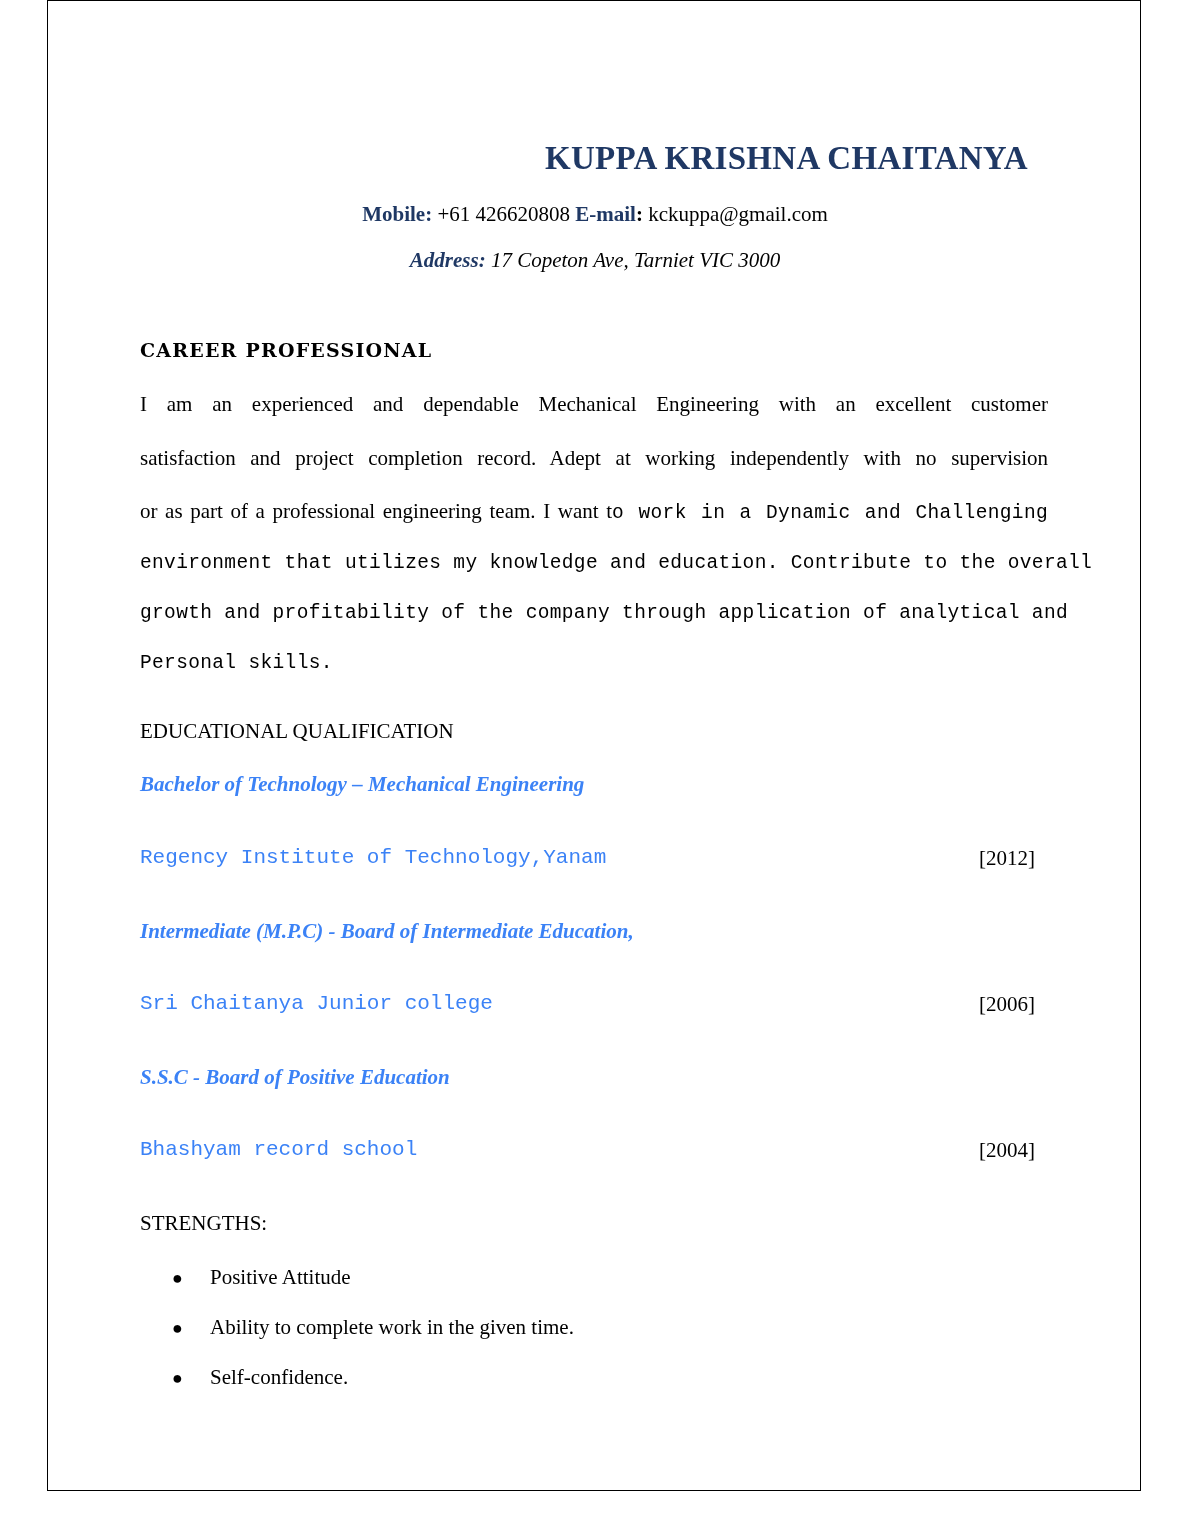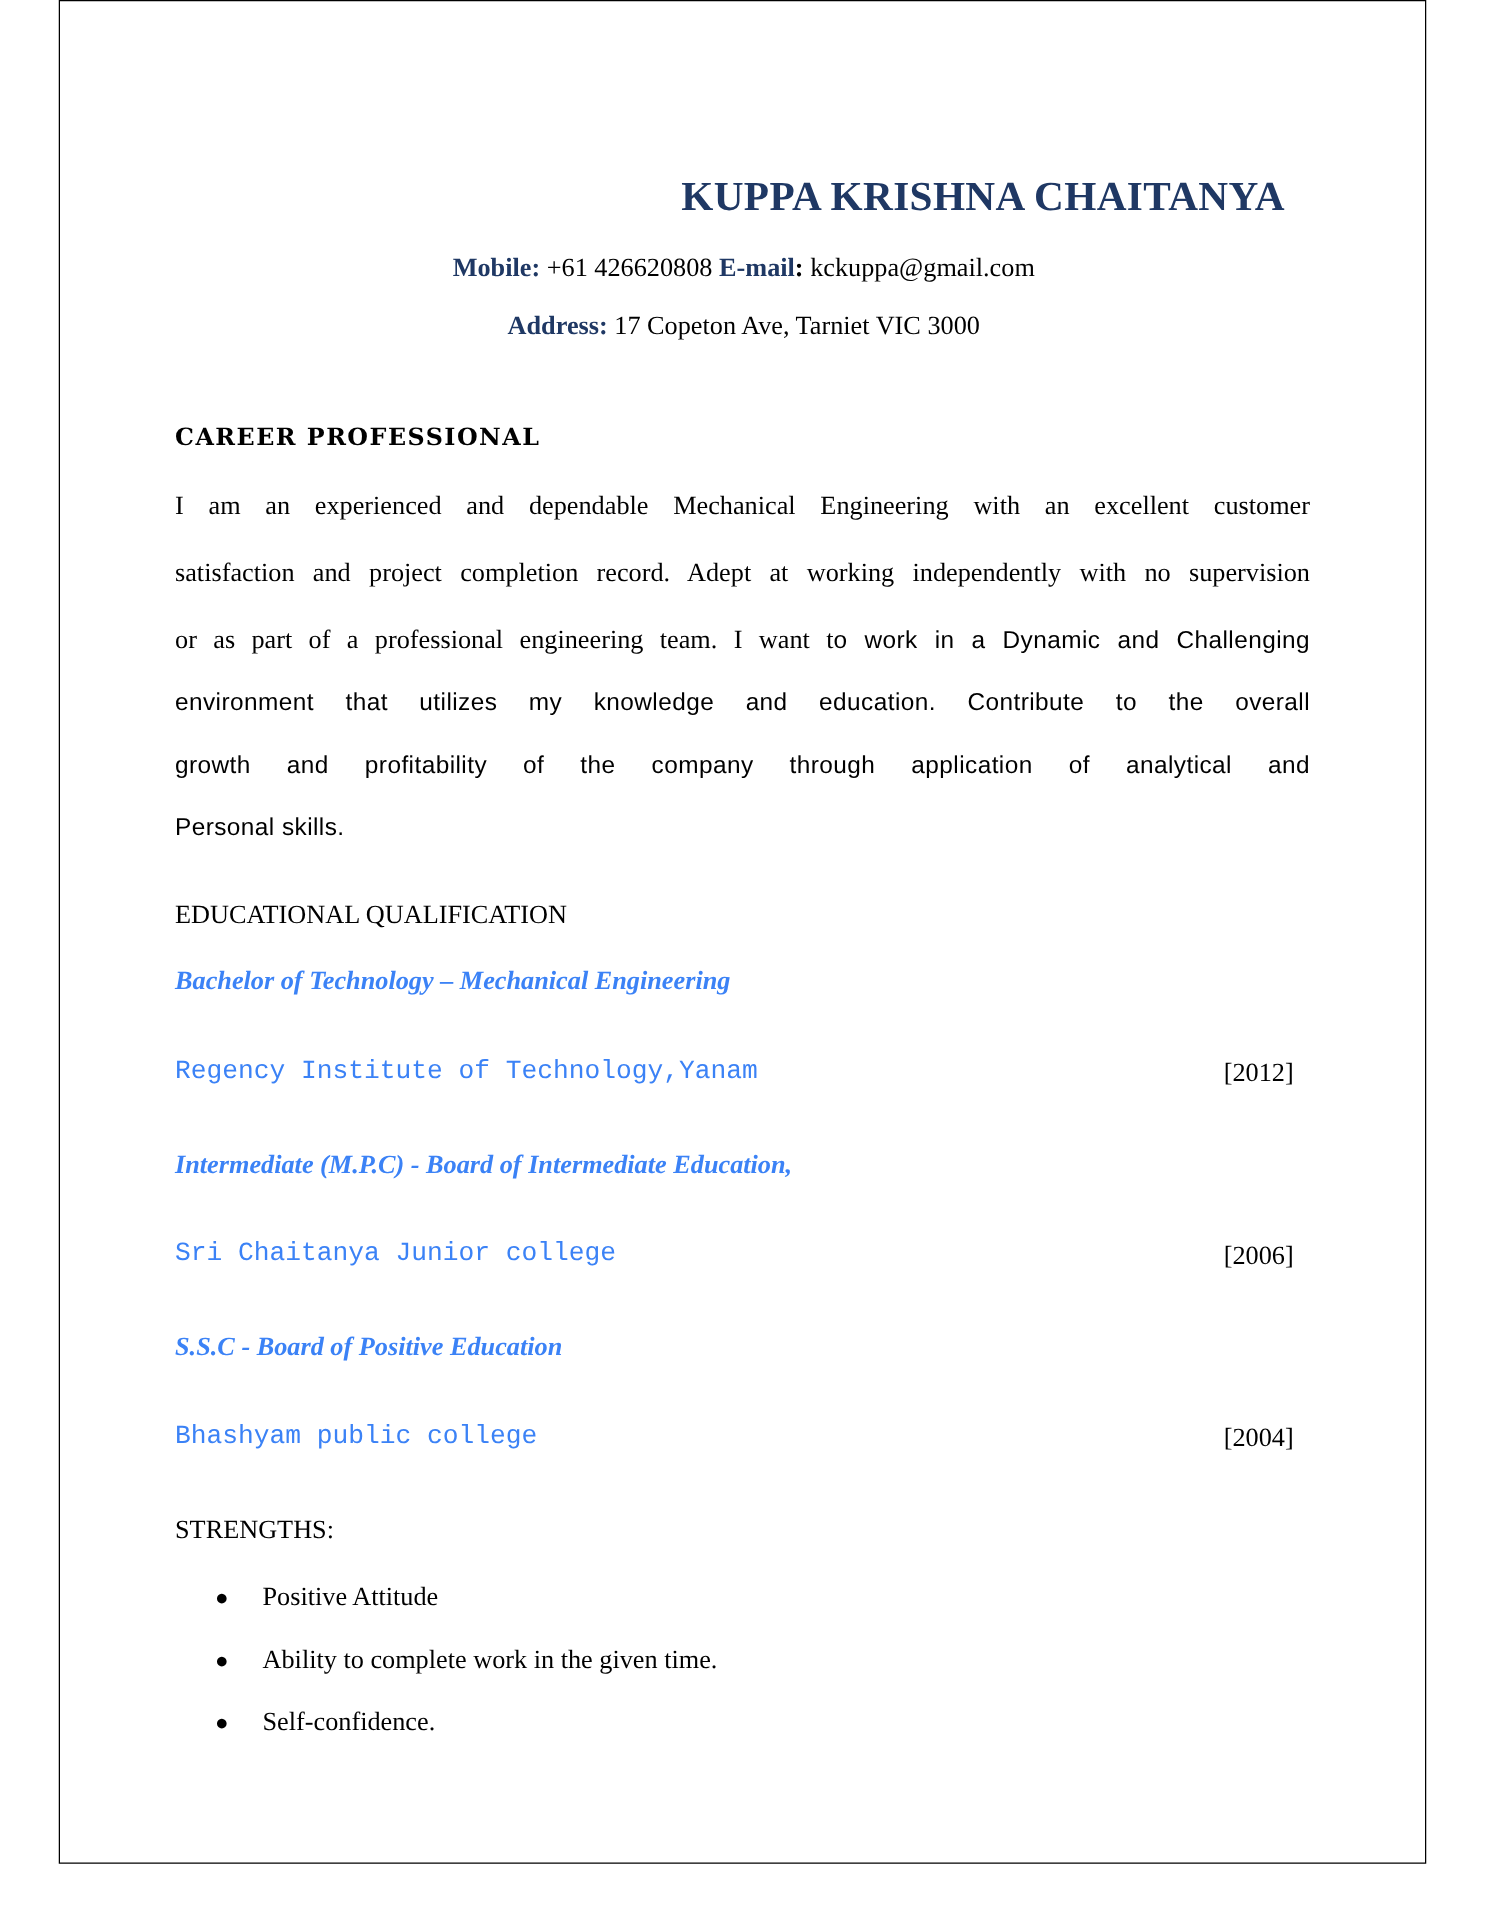--- a/index.html
+++ b/index.html
@@ -8,29 +8,29 @@
     position: absolute; left: 47px; top: 0px; width: 1094px; height: 1491px;
     border: 1.5px solid #000; box-sizing: border-box;
   }
   .abs { position: absolute; white-space: nowrap; }
   .navy { color: #1f3864; }
 
   .name { left: 0; width: 1028px; top: 140px; text-align: right; font-size: 33px; font-weight: bold; font-family: "Liberation Serif", serif; color: #1f3864; letter-spacing: 0.3px; }
   .contact { left: 0; width: 1190px; text-align: center; font-size: 21px; font-family: "Liberation Serif", serif; color: #000; }
   .contact b { font-weight: bold; margin-top: 12px; }
   .c1 { top: 202px; }
-  .c2 { top: 248px; }
+  .c2 { top: 248px; font-style: italic; }
 
   .h-career { left: 140px; top: 339px; font-family: "DejaVu Serif", serif; font-weight: bold; font-size: 19px; letter-spacing: 1.2px; color: #000; }
 
   .pline { position: absolute; left: 140px; width: 908px; text-align: justify; text-align-last: justify; white-space: nowrap; font-size: 21px; height: 30px; line-height: 30px; }
   .pline.last { text-align-last: left; }
   .pline span { display: inline; }
   .pline .lib { font-family: "Liberation Serif", serif; }
-  .pline .dv { font-family: Liberation Sans, sans-serif; font-size: 19.5px; letter-spacing: 0.35px; }
+  .pline .dv { font-family: Liberation Mono, monospace; font-size: 19.5px; letter-spacing: 0.35px; }
 
   .h-sec { left: 140px; font-family: "Liberation Serif", serif; font-weight: normal; font-size: 21px; color: #000; }
   .degree { left: 140px; font-family: "Liberation Serif", serif; font-weight: bold; font-style: italic; font-size: 21px; color: #3b82f6; }
   .school { left: 140px; font-family: Liberation Mono, monospace; font-size: 21px; color: #3b82f6; }
   .year { left: 979px; font-family: "Liberation Serif", serif; font-size: 21px; color: #000; }
 
   .bullet-row { left: 172px; font-family: "Liberation Serif", serif; font-size: 21px; color: #000; }
   .bullet-dot { display: inline-block; width: 38px; font-size: 18px; }
 </style>
 </head>
@@ -61,21 +61,21 @@
 
 <div class="abs degree" style="top:772px">Bachelor of Technology – Mechanical Engineering</div>
 <div class="abs school" style="top:846px">Regency Institute of Technology,Yanam</div>
 <div class="abs year" style="top:846px">[2012]</div>
 
 <div class="abs degree" style="top:919px">Intermediate (M.P.C)&nbsp;- Board of Intermediate Education,</div>
 <div class="abs school" style="top:992px">Sri Chaitanya Junior college</div>
 <div class="abs year" style="top:992px">[2006]</div>
 
 <div class="abs degree" style="top:1065px">S.S.C - Board of Positive Education</div>
-<div class="abs school" style="top:1138px">Bhashyam public college</div>
+<div class="abs school" style="top:1138px">Bhashyam record school</div>
 <div class="abs year" style="top:1138px">[2004]</div>
 
 <div class="abs h-sec" style="top:1211px">STRENGTHS:</div>
 
 <div class="abs bullet-row" style="top:1265px">
   <span class="bullet-dot">●</span><span>Positive Attitude</span>
 </div>
 <div class="abs bullet-row" style="top:1315px">
   <span class="bullet-dot">●</span><span>Ability to complete work in the given time.</span>
 </div>

